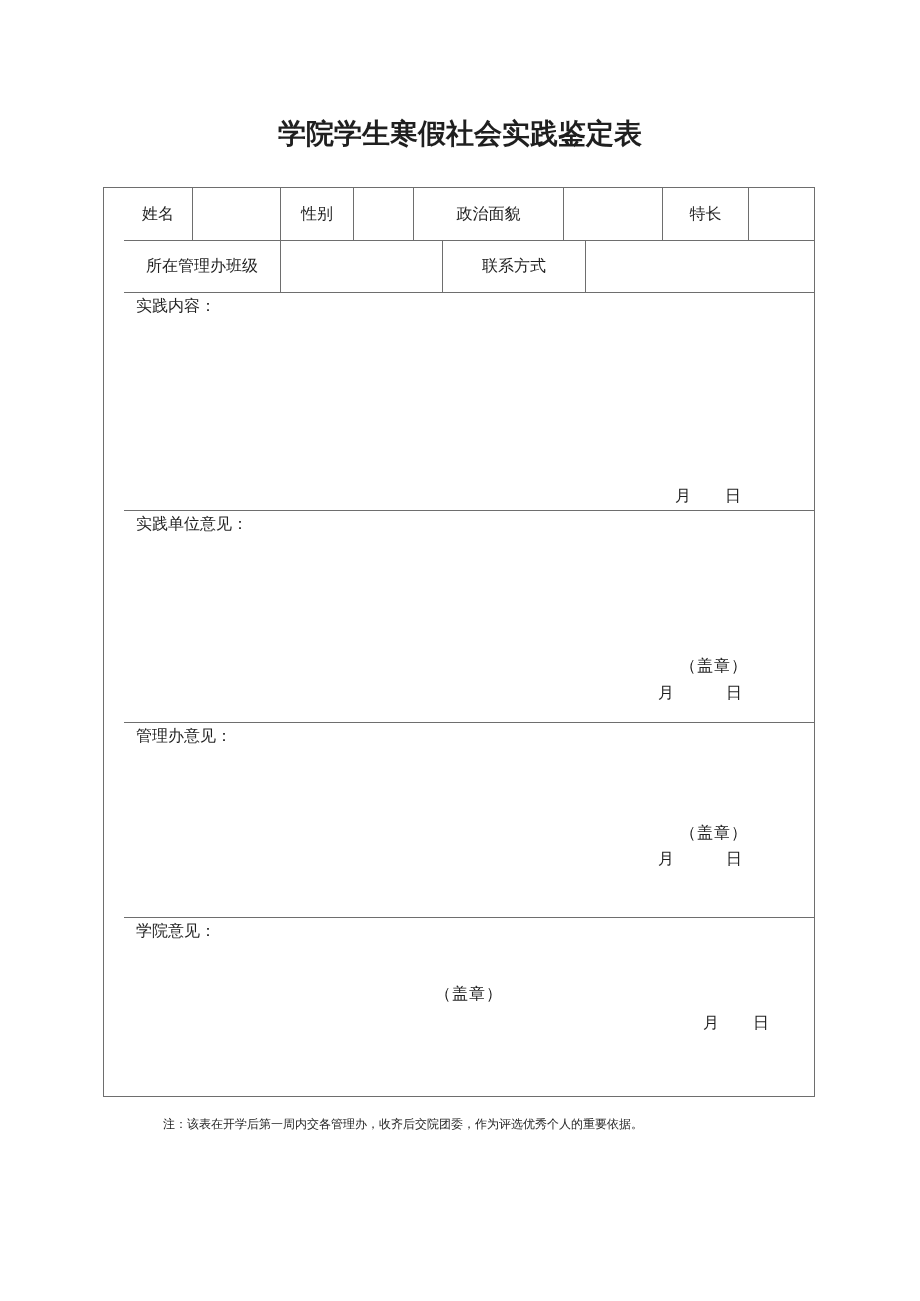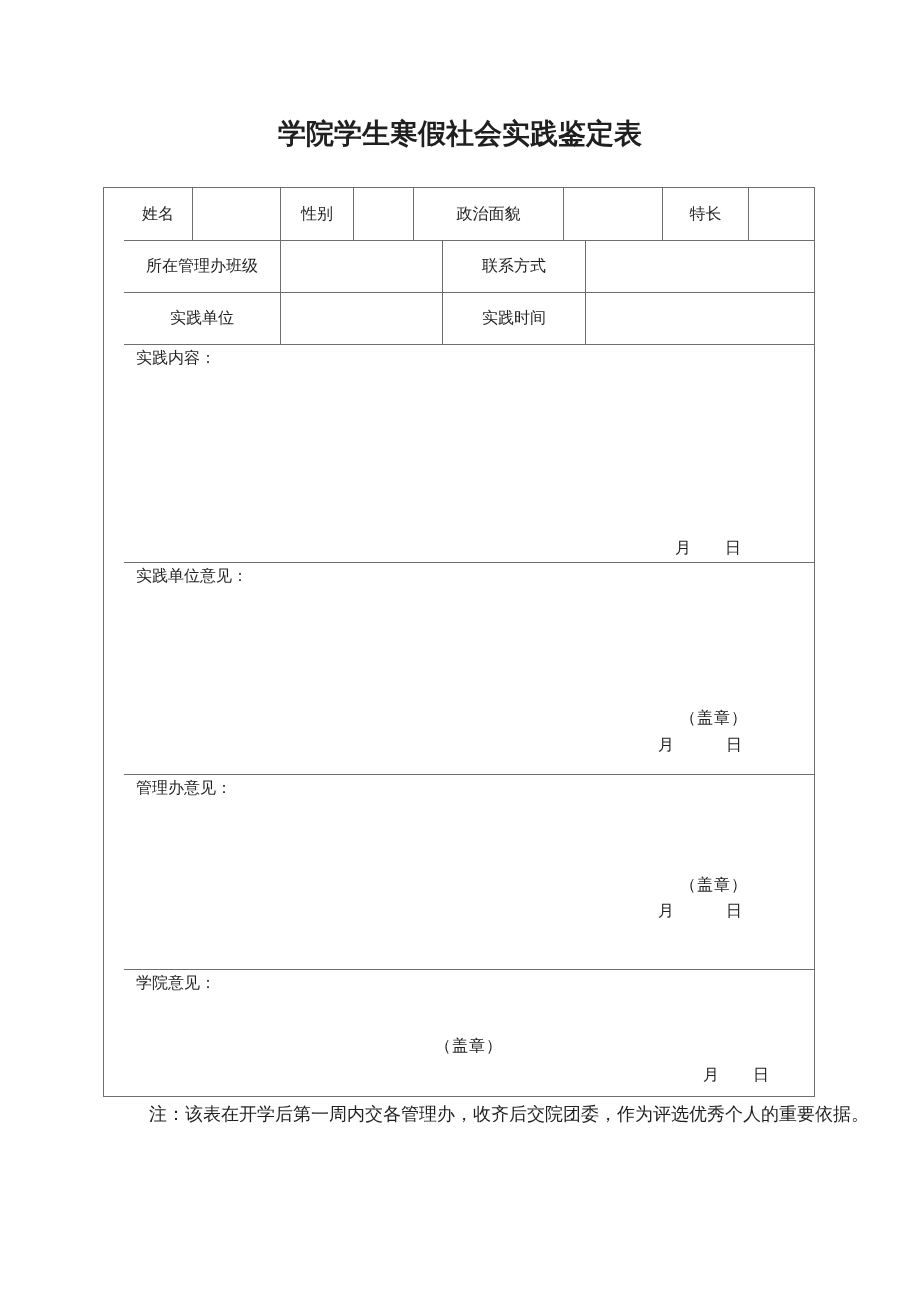--- a/index.html
+++ b/index.html
@@ -90,22 +90,22 @@
   .stamp.centered { left: 0; right: 0; text-align: center; }
   .md {
     position: absolute;
     font-size: 16px;
     white-space: nowrap;
   }
   .note {
     position: absolute;
     left: 148px;
     top: 1101px;
-    margin: 1px;
-    font-size: 18px;
+    margin: 15px;
+    font-size: 12px;
     white-space: nowrap;
   }
 </style>
 </head>
 <body>
 
 <div class="page">
 
   <h1 class="title">学院学生寒假社会实践鉴定表</h1>
 
@@ -122,26 +122,20 @@
       <div class="cell last"></div>
     </div>
 
     <div class="row r2">
       <div class="cell c-wide-l">所在管理办班级</div>
       <div class="cell c-wide-v"></div>
       <div class="cell c-mid-l">联系方式</div>
       <div class="cell last"></div>
     </div>
 
-    <div class="row r3">
-      <div class="cell c-wide-l">实践单位</div>
-      <div class="cell c-wide-v"></div>
-      <div class="cell c-mid-l">实践时间</div>
-      <div class="cell last"></div>
-    </div>
 
     <div class="section s1">
       <span class="section-label">实践内容：</span>
       <span class="md" style="left:551px; top:193px;">月</span>
       <span class="md" style="left:601px; top:193px;">日</span>
     </div>
 
     <div class="section s2">
       <span class="section-label">实践单位意见：</span>
       <span class="stamp" style="left:556px; top:145px;">（盖章）</span>

